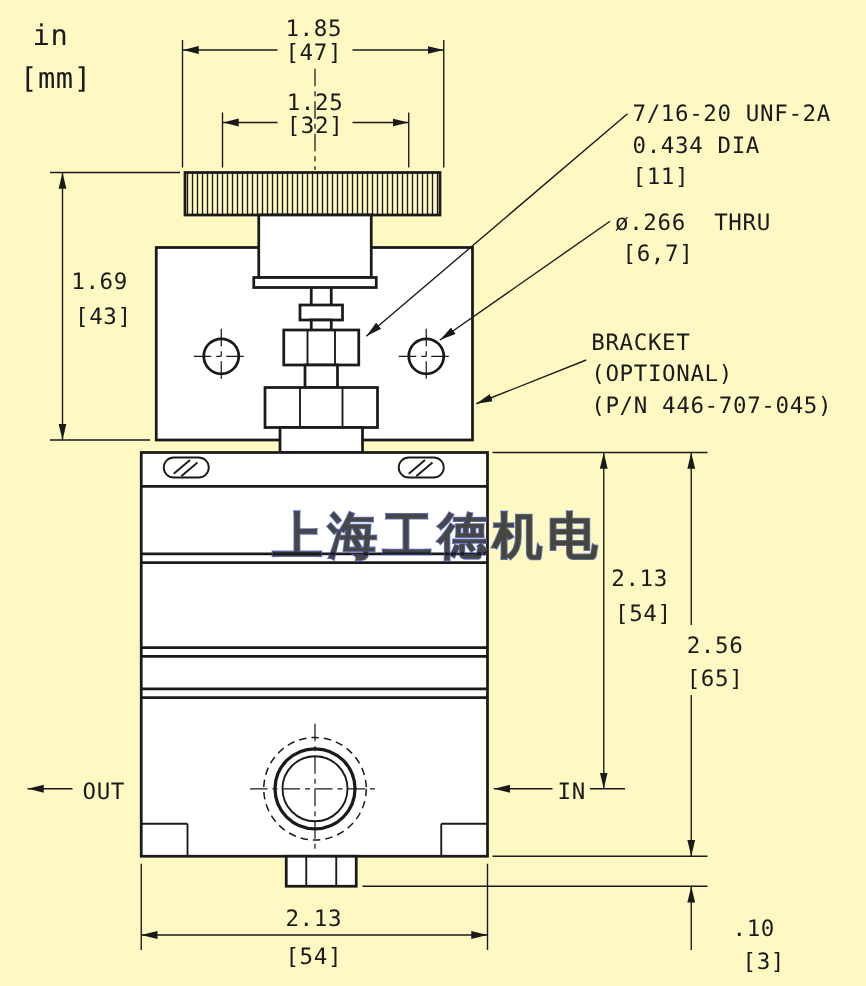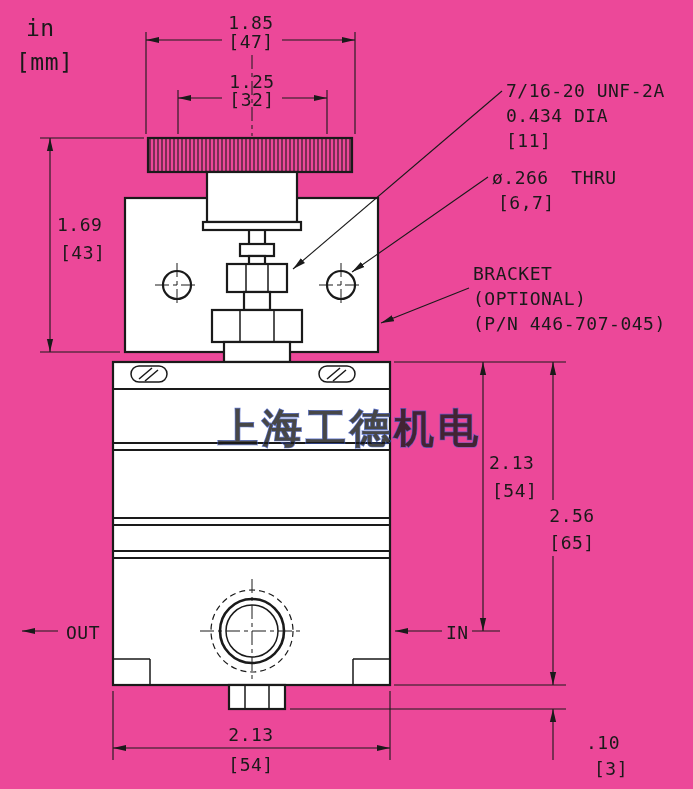--- a/index.html
+++ b/index.html
@@ -1,16 +1,16 @@
 <!DOCTYPE html>
 <html><head>
 <meta charset="utf-8">
 <style>
   html,body{margin:0;padding:0;background:#ffffff;}
-  .page{position:relative;width:693px;height:789px;background:#ec4899;overflow:hidden;
+  .page{position:relative;width:693px;height:789px;background:#fef9c3;overflow:hidden;
         font-family:"DejaVu Sans Mono","Liberation Mono",monospace;}
   svg{display:block;}
   text{fill:#1a1a1a;font-family:"DejaVu Sans Mono","Liberation Mono",monospace;letter-spacing:0.5px;}
   .t18{font-size:18px;}
   .t22{font-size:23px;}
   .mid{text-anchor:middle;}
   .obj{stroke:#1a1a1a;stroke-width:2.2;fill:none;}
   .objw{stroke:#1a1a1a;stroke-width:2.2;fill:#ffffff;}
   .med{stroke:#1a1a1a;stroke-width:1.5;fill:none;}
   .thin{stroke:#1a1a1a;stroke-width:1.1;fill:none;}

